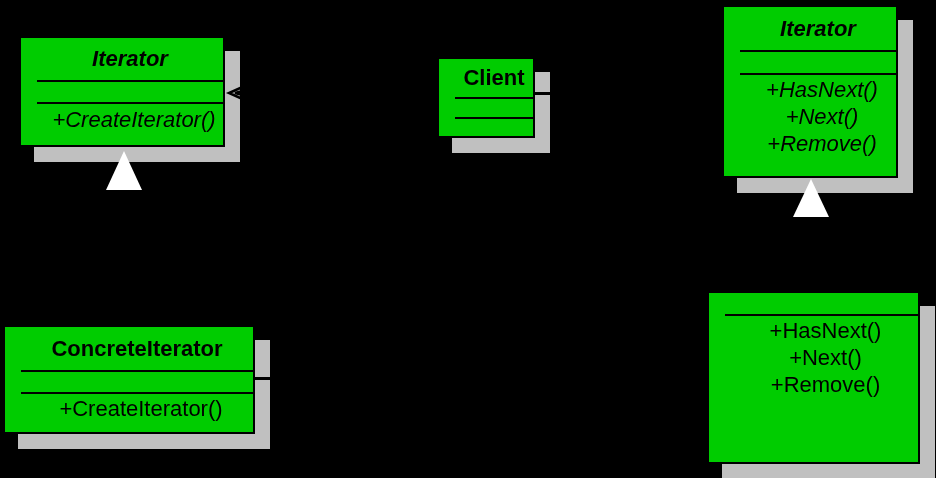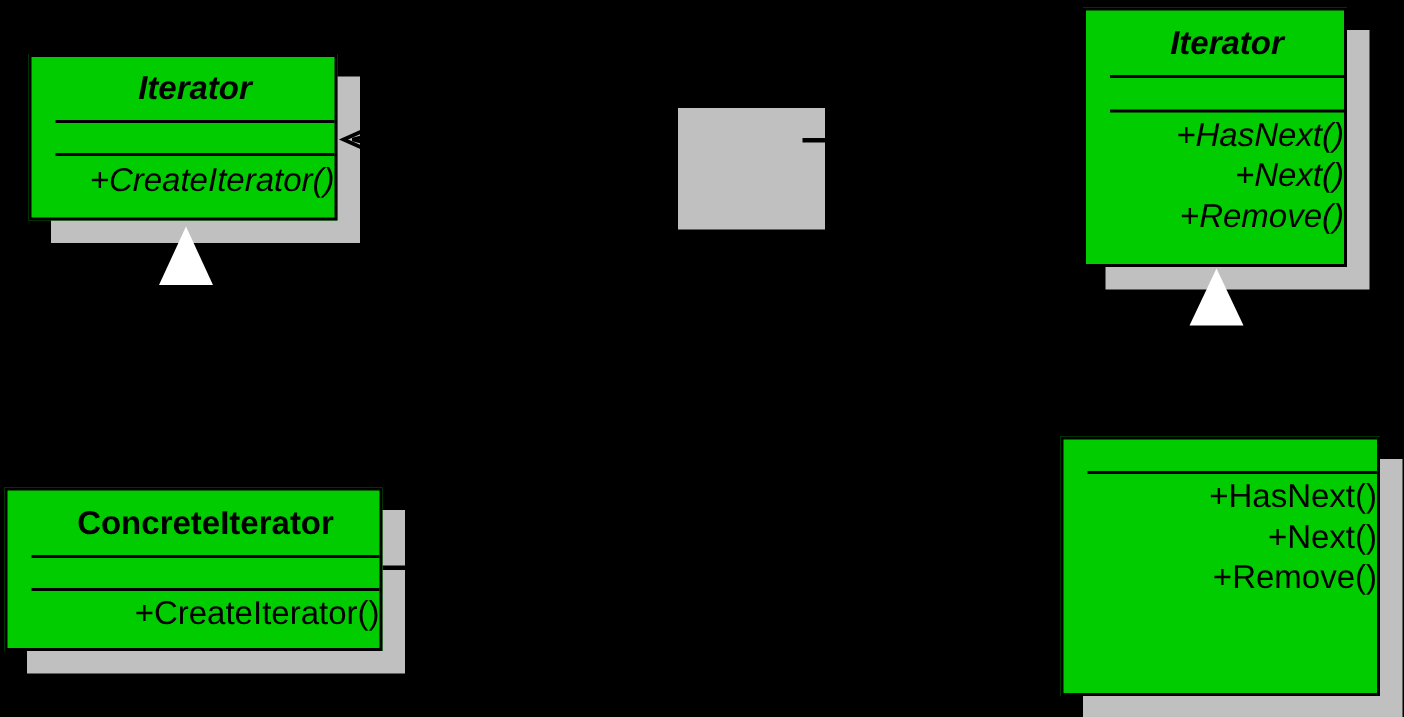--- a/index.html
+++ b/index.html
@@ -40,21 +40,21 @@
     font-weight: bold;
     border-bottom: 2px solid #000000;
     display: flex;
     align-items: center;
     justify-content: center;
   }
   .compartment.attrs {
     border-bottom: 2px solid #000000;
   }
   .compartment.ops {
-    text-align: right;
+    text-align: center;
     border-radius: 11px;
   }
   .abstract .compartment.title,
   .abstract .compartment.ops {
     font-style: italic;
   }
   .op-line {
     white-space: nowrap;
     line-height: 1.0;
   }
@@ -94,20 +94,25 @@
               border-left:18px solid transparent;
               border-right:18px solid transparent;
               border-bottom:39px solid #ffffff;"></div>
 
   <svg class="assoc-arrow" style="left:225px; top:82px;" width="24" height="22" viewBox="0 0 24 22">
     <polyline points="22,3 4,11 22,19" fill="none" stroke="#000000" stroke-width="2.5"></polyline>
     <polyline points="22,8 10,11 22,14" fill="none" stroke="#000000" stroke-width="2.5"></polyline>
   </svg>
 
   <div class="uml-shadow" style="left:452px; top:72px; width:98px; height:81px;"></div>
+  <div class="uml-class" style="left:437px; top:57px; width:98px; height:81px;">
+    <div class="compartment title" style="height:40px; font-size:22px;">Client</div>
+    <div class="compartment attrs" style="height:20px;"></div>
+    <div class="compartment ops" style="height:17px;"></div>
+  </div>
 
   <div class="uml-shadow" style="left:737px; top:20px; width:176px; height:173px;"></div>
   <div class="uml-class abstract" style="left:722px; top:5px; width:176px; height:173px;">
     <div class="compartment title" style="height:45px; font-size:22px;">Iterator</div>
     <div class="compartment attrs" style="height:23px;"></div>
     <div class="compartment ops" style="height:101px; padding:4px 0 0 8px;">
       <div class="op-line" style="font-size:22px; margin-bottom:5px;">+HasNext()</div>
       <div class="op-line" style="font-size:22px; margin-bottom:5px;">+Next()</div>
       <div class="op-line" style="font-size:22px;">+Remove()</div>
     </div>

